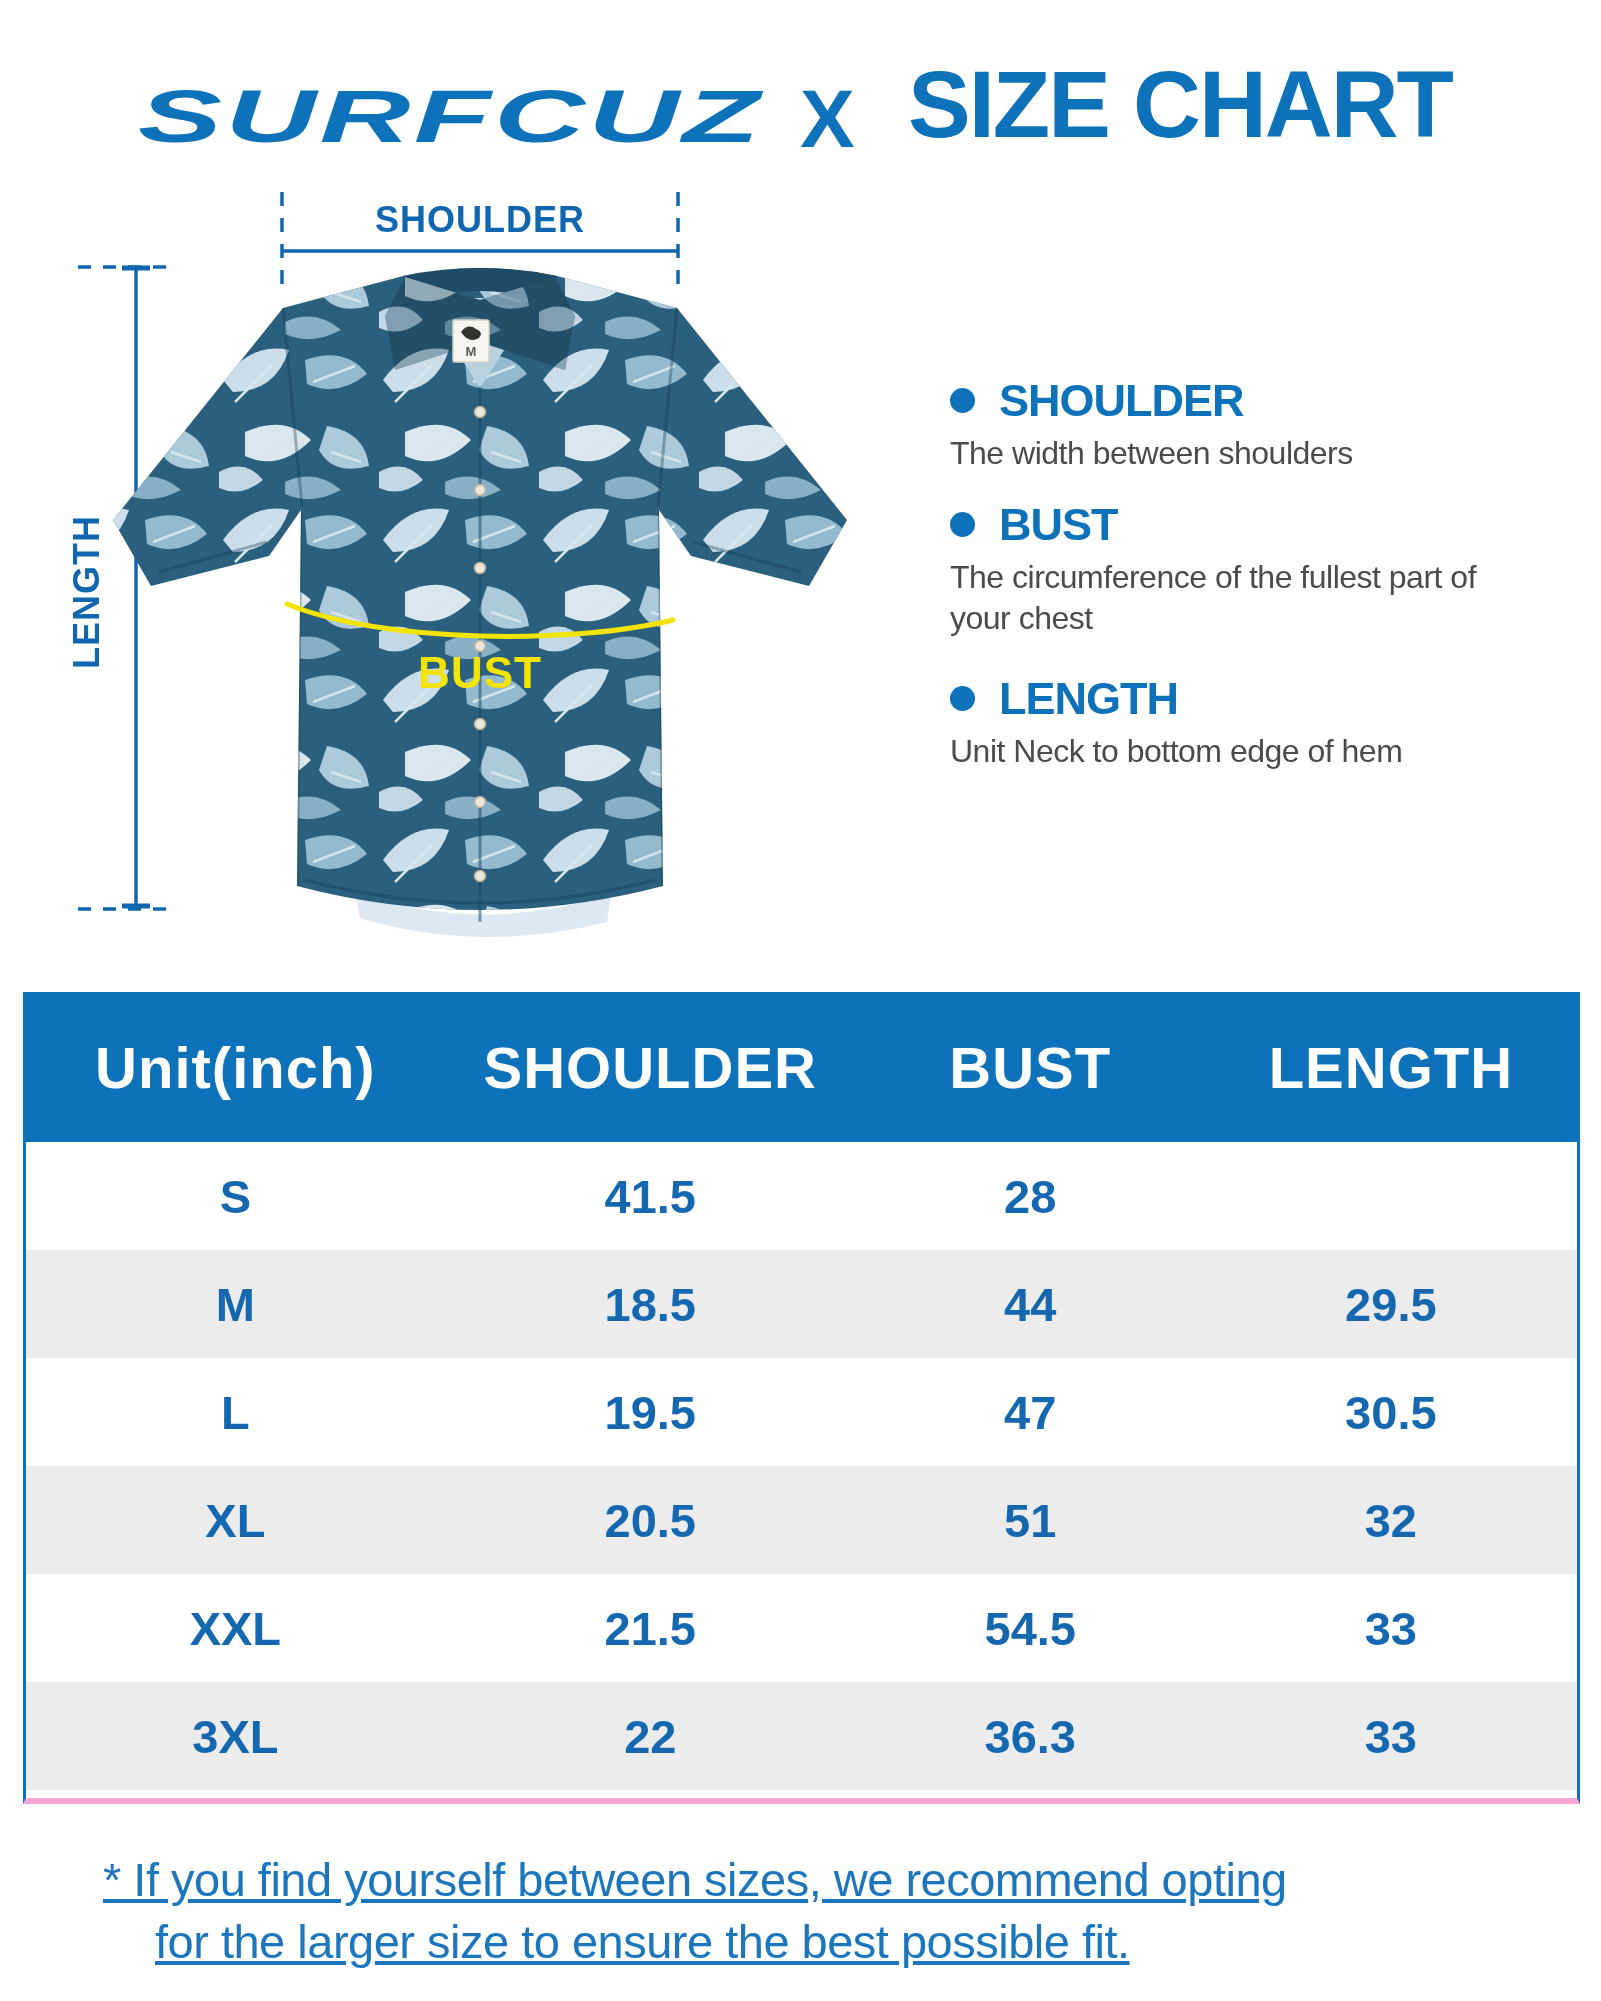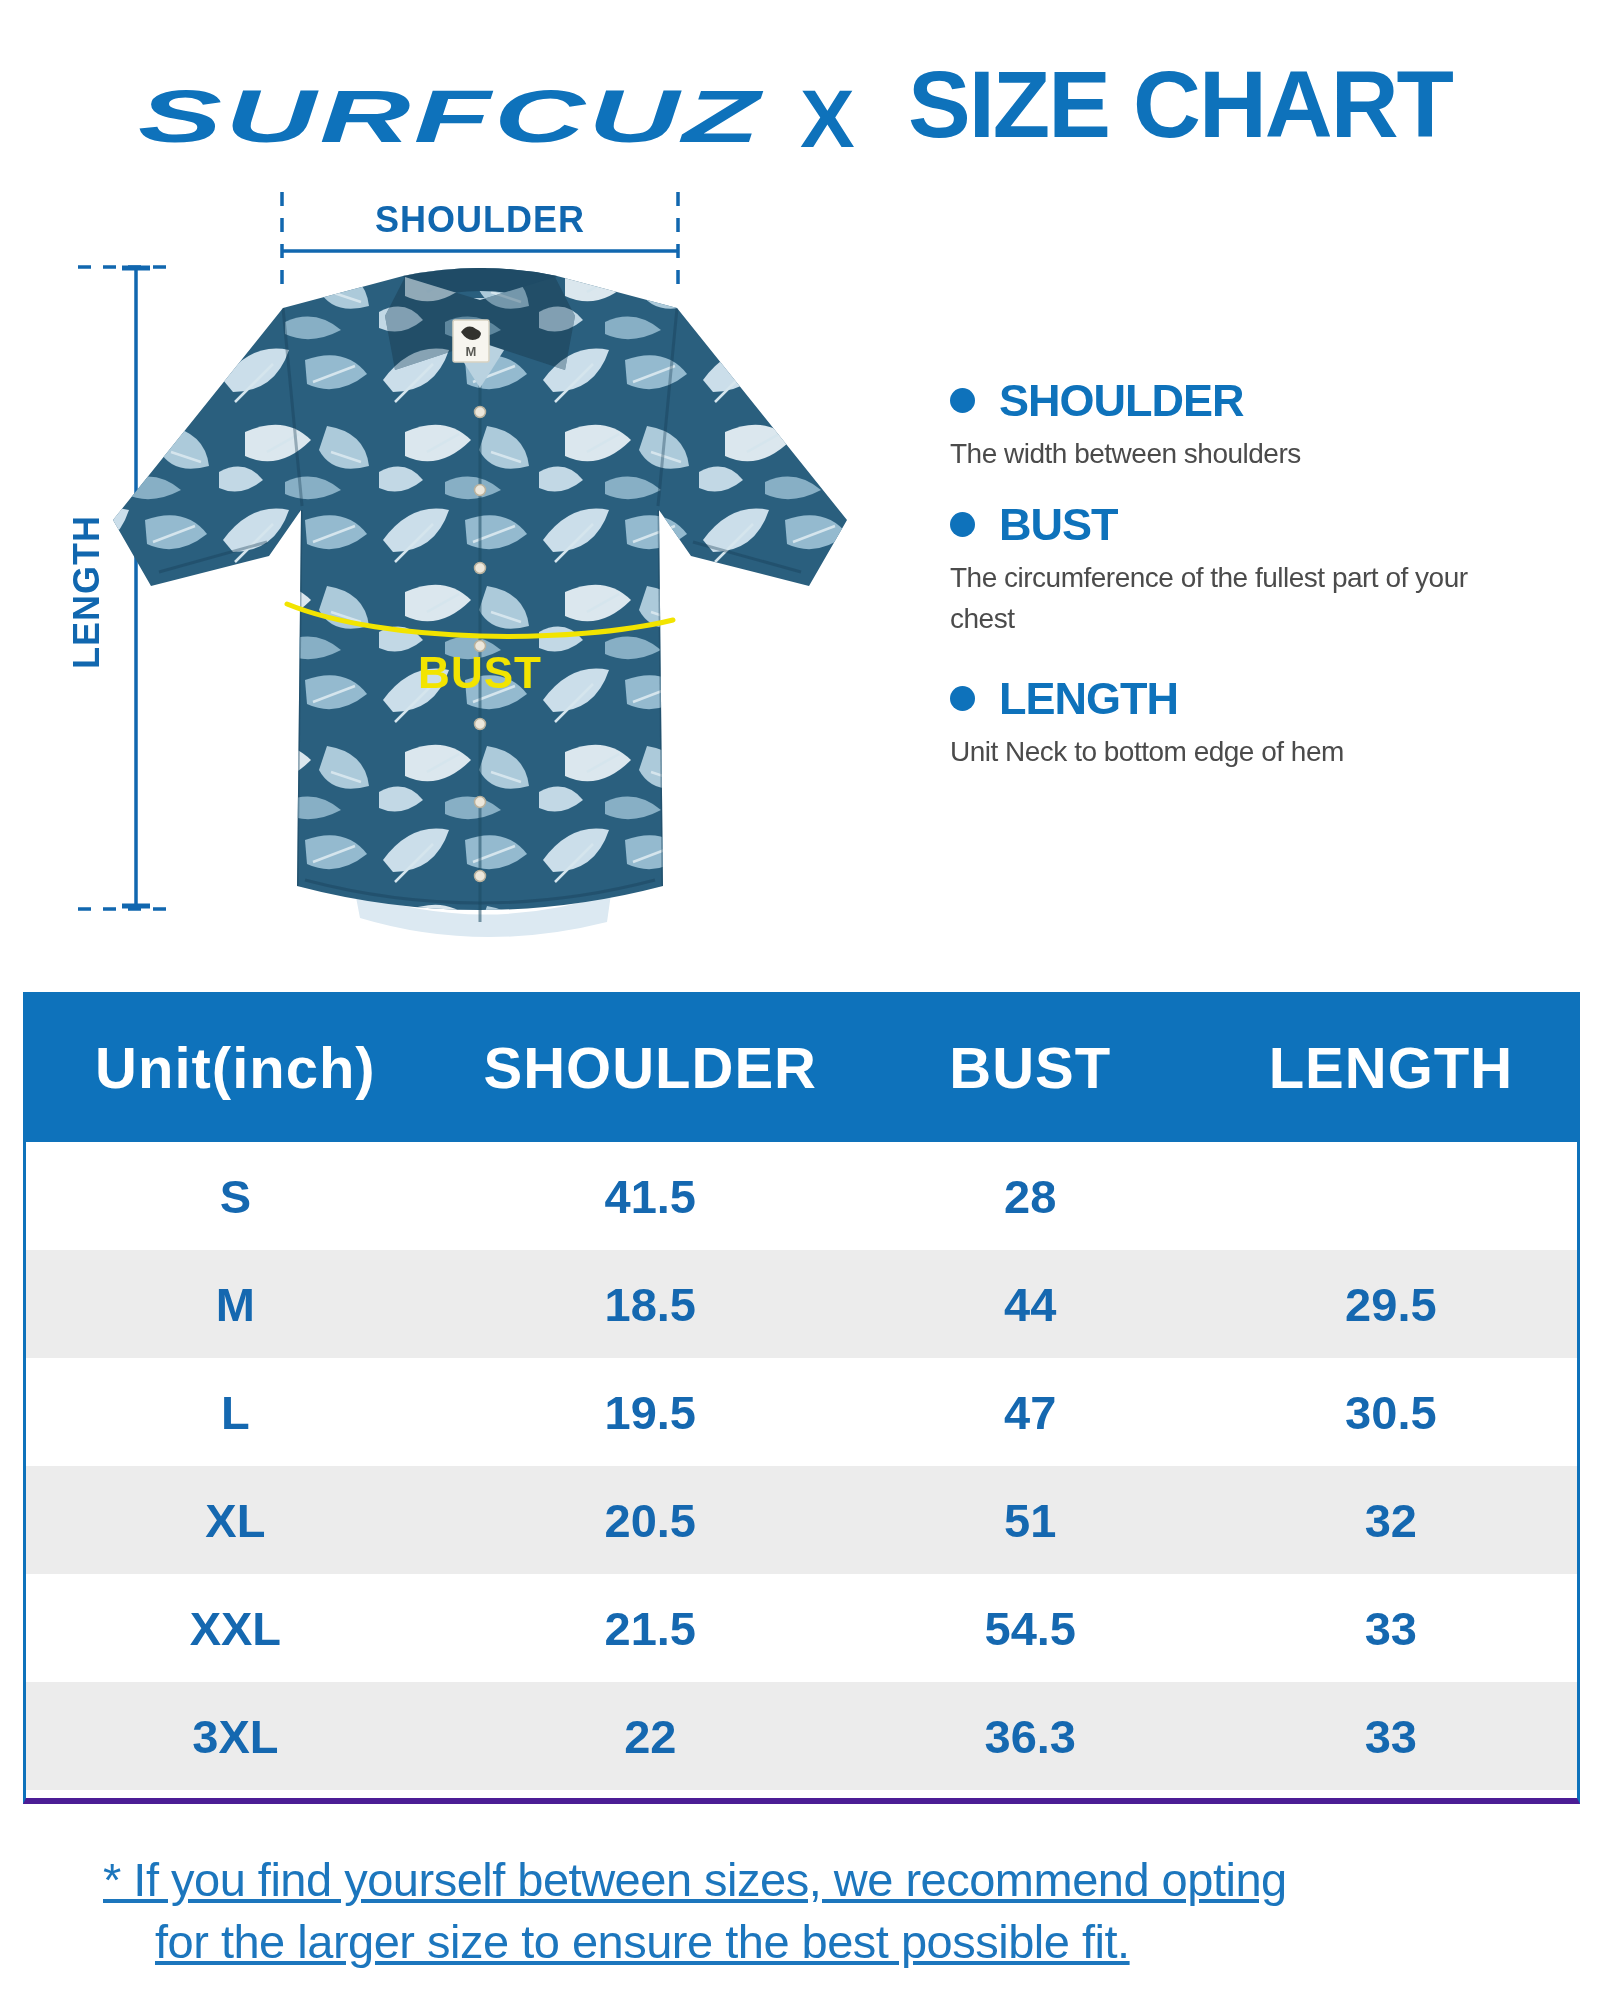--- a/index.html
+++ b/index.html
@@ -18,26 +18,26 @@
   
   .diagram{left:55px;top:180px;width:850px;height:790px;}
 
   
   .guide{left:950px;top:376px;width:545px;}
   .guide-item{position:absolute;left:0;width:545px;}
   .gi-1{top:0px;} .gi-2{top:124px;} .gi-3{top:298px;}
   .guide-term{display:flex;align-items:center;gap:24px;height:48px;}
   .bullet{width:25px;height:25px;border-radius:50%;background:#0E72BB;flex:0 0 25px;}
   .term-label{font-size:45px;font-weight:bold;color:#0E72BB;letter-spacing:-1px;line-height:1;}
-  .guide-def{margin-top:9px;font-size:28px;line-height:41px;color:#4B4B4B;letter-spacing:-0.5px;}
+  .guide-def{margin-top:9px;font-size:32px;line-height:41px;color:#4B4B4B;letter-spacing:-0.5px;}
 
   
   .size-table{left:23px;top:992px;width:1551px;background:#fff;
               border-left:3px solid #0E72BB;border-right:3px solid #0E72BB;
-              border-bottom:6px solid #4c1d95;padding-bottom:8px;}
+              border-bottom:6px solid #f9a8d4;padding-bottom:8px;}
   .thead{height:150px;background:#0E72BB;display:grid;
          grid-template-columns:27% 26.5% 22.5% 24%;align-items:center;}
   .thead .cell{color:#fff;font-size:58px;font-weight:bold;text-align:center;letter-spacing:1px;}
   .trow{height:108px;display:grid;grid-template-columns:27% 26.5% 22.5% 24%;align-items:center;}
   .trow.alt{background:#ECECEC;}
   .trow .cell{color:#1568B0;font-size:47px;font-weight:bold;text-align:center;}
 
   
   .footnote{left:103px;top:1849px;width:1420px;color:#1C76BD;font-size:47px;
             line-height:62px;letter-spacing:-0.5px;text-decoration:underline;}

